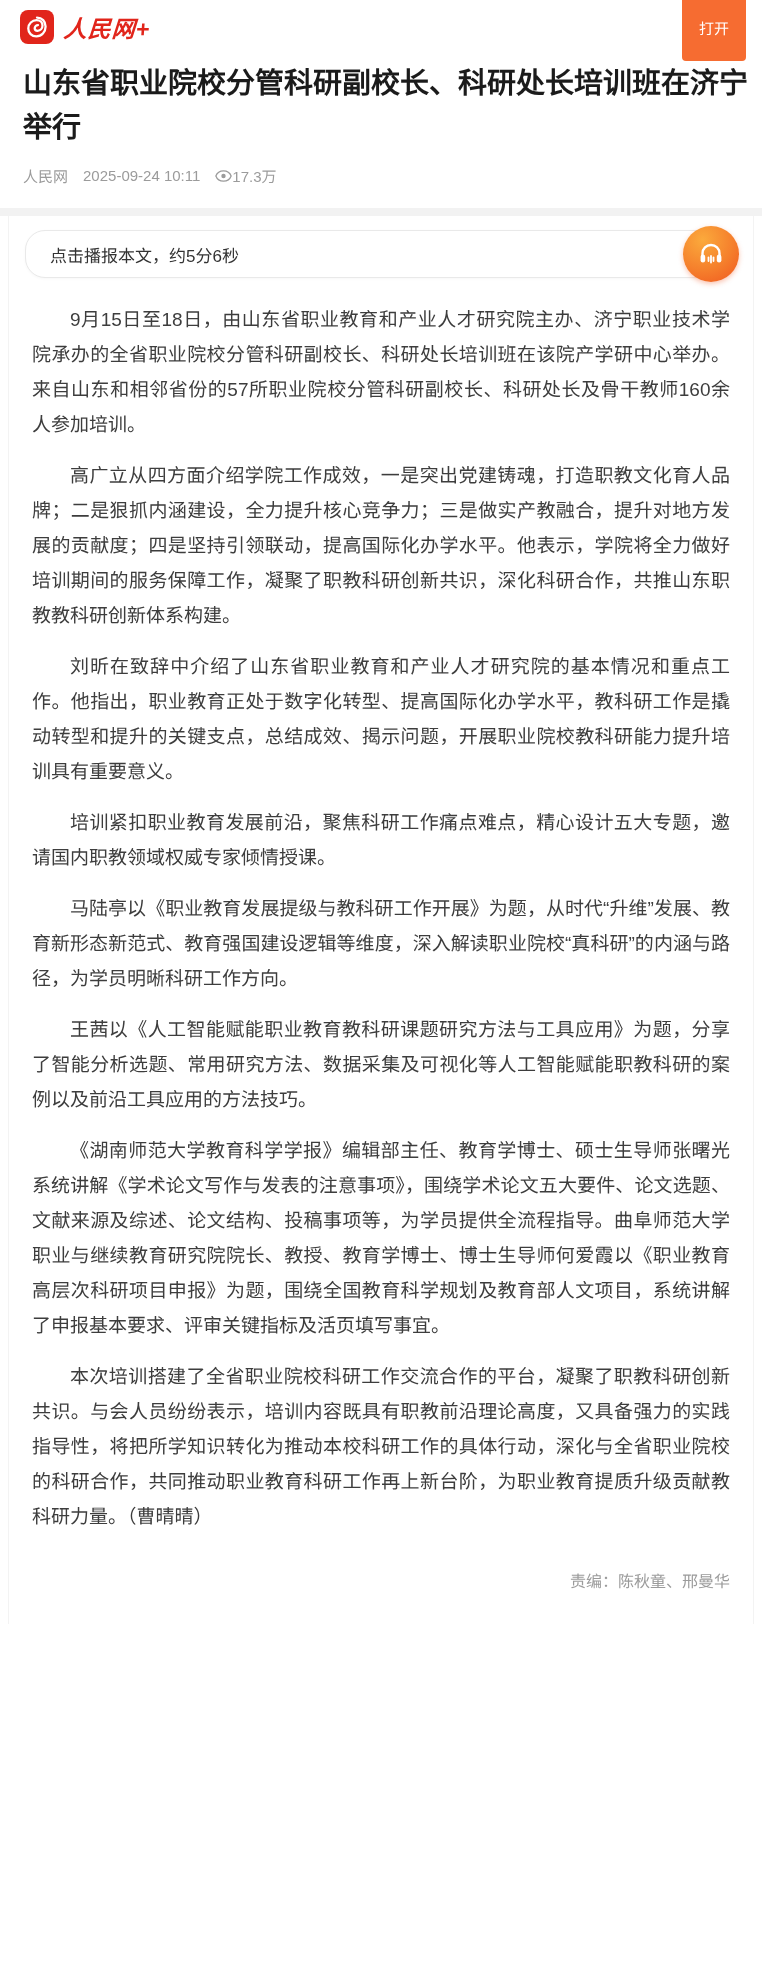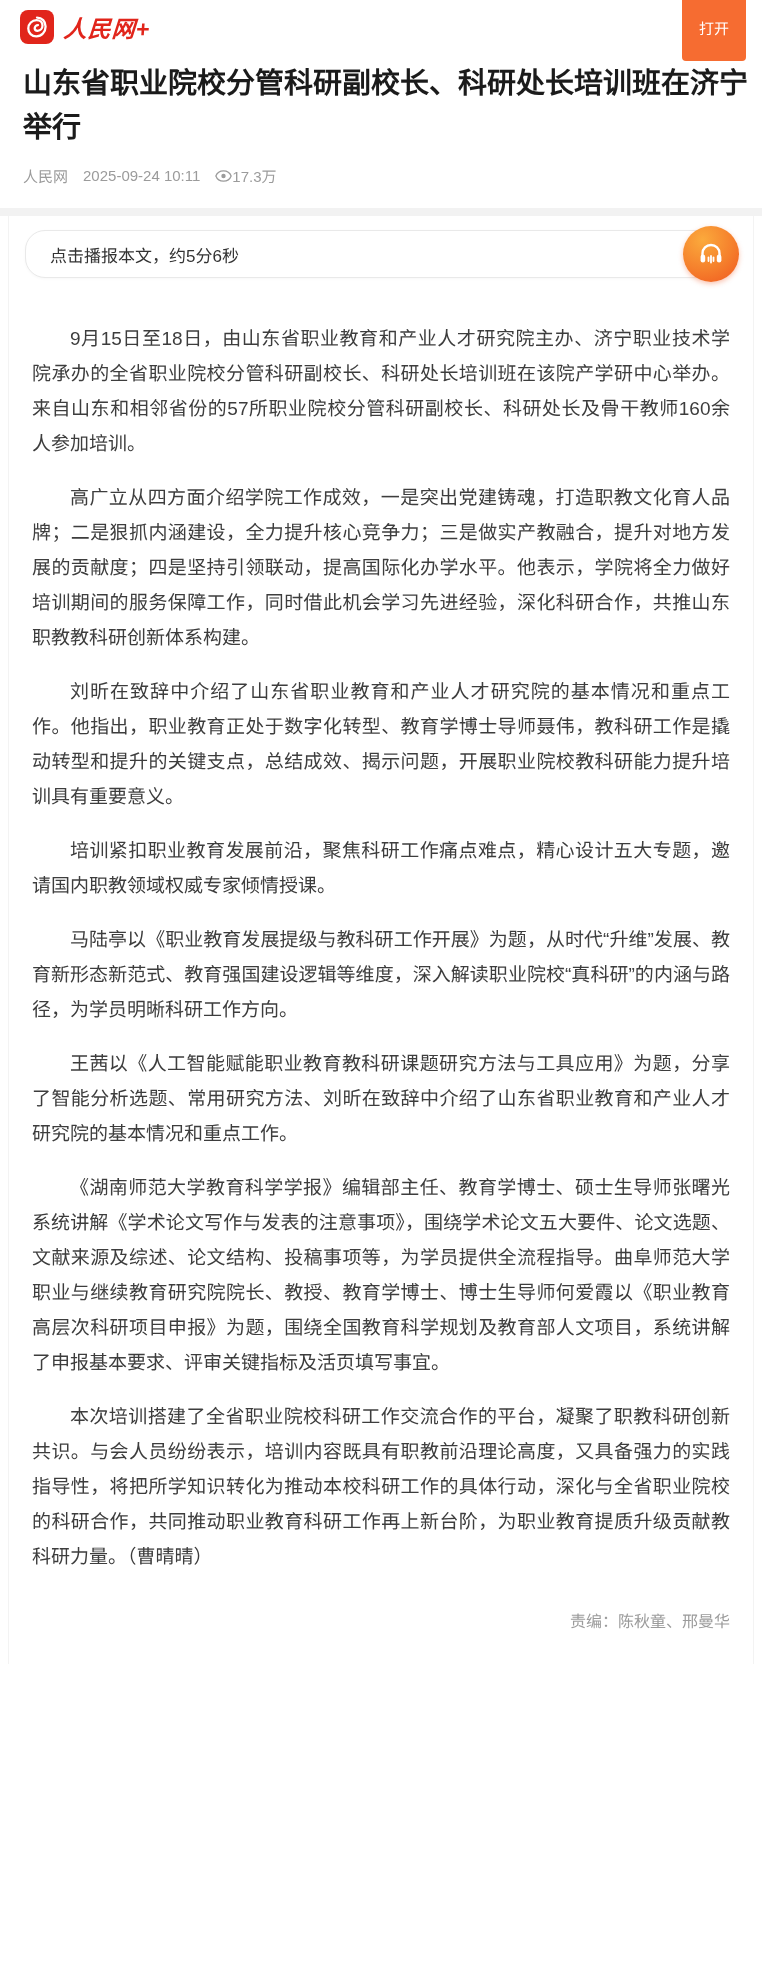--- a/index.html
+++ b/index.html
@@ -102,21 +102,20 @@
   }
 
   .paragraphs { padding: 24px 7px 0 7px; }
   .para {
     font-size: 19px;
     line-height: 35px;
     color: #3d3d3d;
     text-indent: 2em;
     margin-bottom: 16px;
     text-align: justify;
-    margin-top: 19px;
   }
 
   .editor-note {
     text-align: right;
     color: #9b9b9b;
     font-size: 16px;
     padding: 18px 7px 6px 7px;
   }
 </style>
 </head>
@@ -162,23 +161,23 @@
         <rect x="19.8" y="14.5" width="4.6" height="8" rx="2.3" fill="#ffffff"></rect>
         <rect x="10.6" y="16.5" width="1.8" height="5.5" rx="0.9" fill="#ffffff"></rect>
         <rect x="13.1" y="15" width="1.8" height="8.5" rx="0.9" fill="#ffffff"></rect>
         <rect x="15.6" y="16.5" width="1.8" height="5.5" rx="0.9" fill="#ffffff"></rect>
       </svg>
     </span>
   </div>
 
   <div class="paragraphs">
       <p class="para">9月15日至18日，由山东省职业教育和产业人才研究院主办、济宁职业技术学院承办的全省职业院校分管科研副校长、科研处长培训班在该院产学研中心举办。来自山东和相邻省份的57所职业院校分管科研副校长、科研处长及骨干教师160余人参加培训。</p>
-      <p class="para">高广立从四方面介绍学院工作成效，一是突出党建铸魂，打造职教文化育人品牌；二是狠抓内涵建设，全力提升核心竞争力；三是做实产教融合，提升对地方发展的贡献度；四是坚持引领联动，提高国际化办学水平。他表示，学院将全力做好培训期间的服务保障工作，同时借此机会学习先进经验，深化科研合作，共推山东职教教科研创新体系构建。</p>
-      <p class="para">刘昕在致辞中介绍了山东省职业教育和产业人才研究院的基本情况和重点工作。他指出，职业教育正处于数字化转型、教育学博士导师聂伟，教科研工作是撬动转型和提升的关键支点，总结成效、揭示问题，开展职业院校教科研能力提升培训具有重要意义。</p>
+      <p class="para">高广立从四方面介绍学院工作成效，一是突出党建铸魂，打造职教文化育人品牌；二是狠抓内涵建设，全力提升核心竞争力；三是做实产教融合，提升对地方发展的贡献度；四是坚持引领联动，提高国际化办学水平。他表示，学院将全力做好培训期间的服务保障工作，凝聚了职教科研创新共识，深化科研合作，共推山东职教教科研创新体系构建。</p>
+      <p class="para">刘昕在致辞中介绍了山东省职业教育和产业人才研究院的基本情况和重点工作。他指出，职业教育正处于数字化转型、提高国际化办学水平，教科研工作是撬动转型和提升的关键支点，总结成效、揭示问题，开展职业院校教科研能力提升培训具有重要意义。</p>
       <p class="para">培训紧扣职业教育发展前沿，聚焦科研工作痛点难点，精心设计五大专题，邀请国内职教领域权威专家倾情授课。</p>
       <p class="para">马陆亭以《职业教育发展提级与教科研工作开展》为题，从时代“升维”发展、教育新形态新范式、教育强国建设逻辑等维度，深入解读职业院校“真科研”的内涵与路径，为学员明晰科研工作方向。</p>
-      <p class="para">王茜以《人工智能赋能职业教育教科研课题研究方法与工具应用》为题，分享了智能分析选题、常用研究方法、刘昕在致辞中介绍了山东省职业教育和产业人才研究院的基本情况和重点工作。</p>
+      <p class="para">王茜以《人工智能赋能职业教育教科研课题研究方法与工具应用》为题，分享了智能分析选题、常用研究方法、数据采集及可视化等人工智能赋能职教科研的案例以及前沿工具应用的方法技巧。</p>
       <p class="para">《湖南师范大学教育科学学报》编辑部主任、教育学博士、硕士生导师张曙光系统讲解《学术论文写作与发表的注意事项》，围绕学术论文五大要件、论文选题、文献来源及综述、论文结构、投稿事项等，为学员提供全流程指导。曲阜师范大学职业与继续教育研究院院长、教授、教育学博士、博士生导师何爱霞以《职业教育高层次科研项目申报》为题，围绕全国教育科学规划及教育部人文项目，系统讲解了申报基本要求、评审关键指标及活页填写事宜。</p>
       <p class="para">本次培训搭建了全省职业院校科研工作交流合作的平台，凝聚了职教科研创新共识。与会人员纷纷表示，培训内容既具有职教前沿理论高度，又具备强力的实践指导性，将把所学知识转化为推动本校科研工作的具体行动，深化与全省职业院校的科研合作，共同推动职业教育科研工作再上新台阶，为职业教育提质升级贡献教科研力量。（曹晴晴）</p>
     </div>
 
   <div class="editor-note">责编：陈秋童、邢曼华</div>
 </main>
 
 </body></html>

